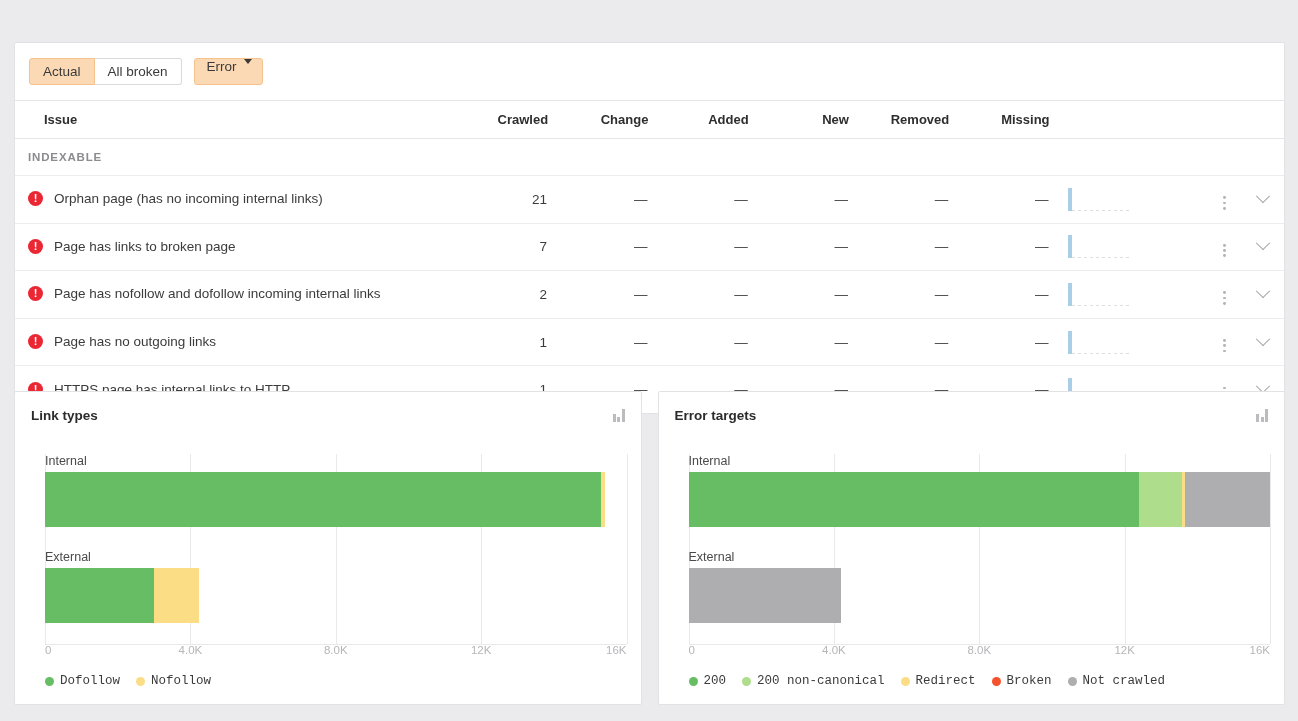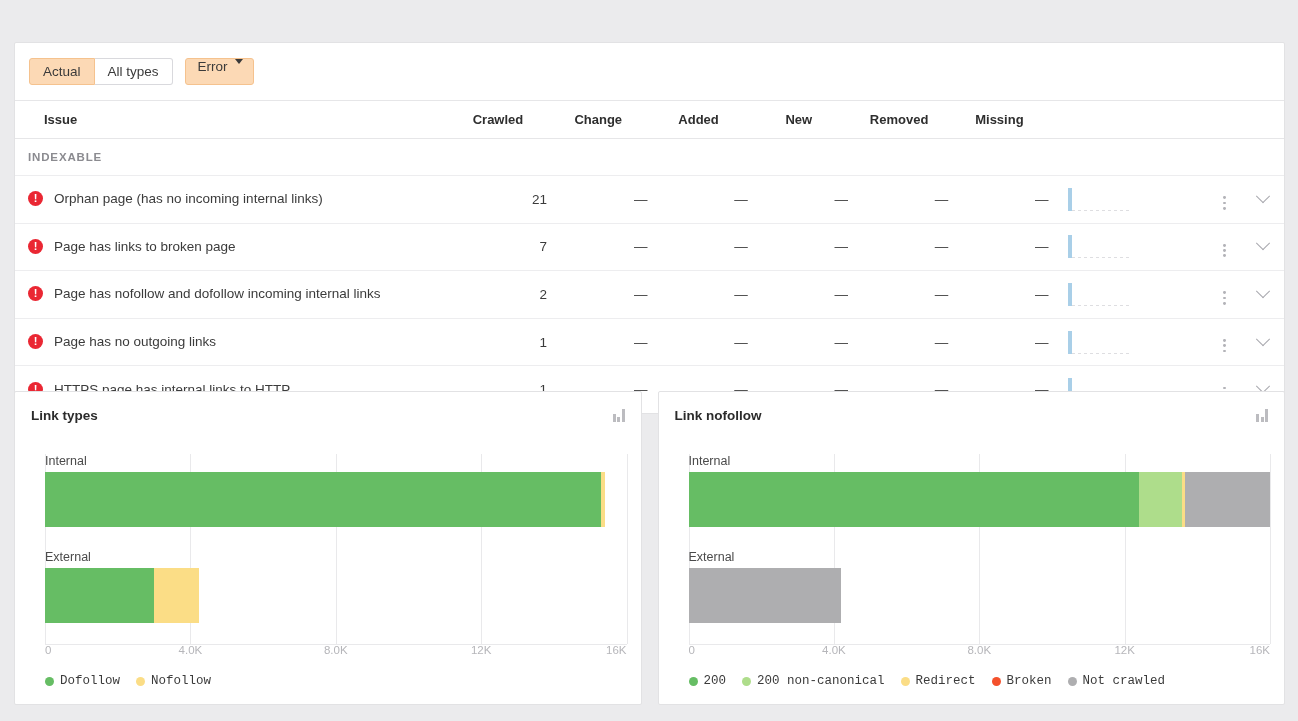--- a/index.html
+++ b/index.html
@@ -77,21 +77,21 @@
 
   
   table.issues { width: 100%; border-collapse: collapse; table-layout: fixed; }
   table.issues thead th {
     font-size: 13px;
     font-weight: bold;
     color: #2e2e2e;
     padding: 11px 0 11px 0;
     border-top: 1px solid #e6e6e8;
     border-bottom: 1px solid #e6e6e8;
-    text-align: center;
+    text-align: right;
   }
   table.issues thead th.col-issue { text-align: left; padding-left: 29px; }
 
   .col-issue  { width: 410px; }
   .col-num    { width: 95px; }
   .col-spark  { width: 150px; }
   .col-menu   { width: 32px; }
   .col-chev   { width: 40px; }
 
   tr.section-row td {
@@ -278,21 +278,21 @@
 
 
   <div class="issues-card">
 
     <div class="toolbar">
       <div class="btn-group">
         <div class="tab-btn active">
           <span>Actual</span>
         </div>
         <div class="tab-btn">
-          <span>All types</span>
+          <span>All broken</span>
         </div>
       </div>
       <div class="filter-btn">
         <span>Error</span>
         <span class="caret"></span>
       </div>
     </div>
 
     <table class="issues">
       <colgroup>
@@ -533,21 +533,21 @@
           </div>
           <div class="legend-item">
             <span class="legend-dot" style="background: rgb(251, 221, 134);"></span>
             <span class="legend-label">Nofollow</span>
           </div>
         </div>
     </div>
 
     <div class="chart-card">
       <div class="chart-head">
-        <span class="chart-title">Link nofollow</span>
+        <span class="chart-title">Error targets</span>
         <span class="chart-icon">
             <i></i>
             <i></i>
             <i></i>
           </span>
       </div>
       <div class="plot">
         <div class="gridlines">
             <span class="gl" style="left: 0%;"></span>
             <span class="gl" style="left: 25%;"></span>

